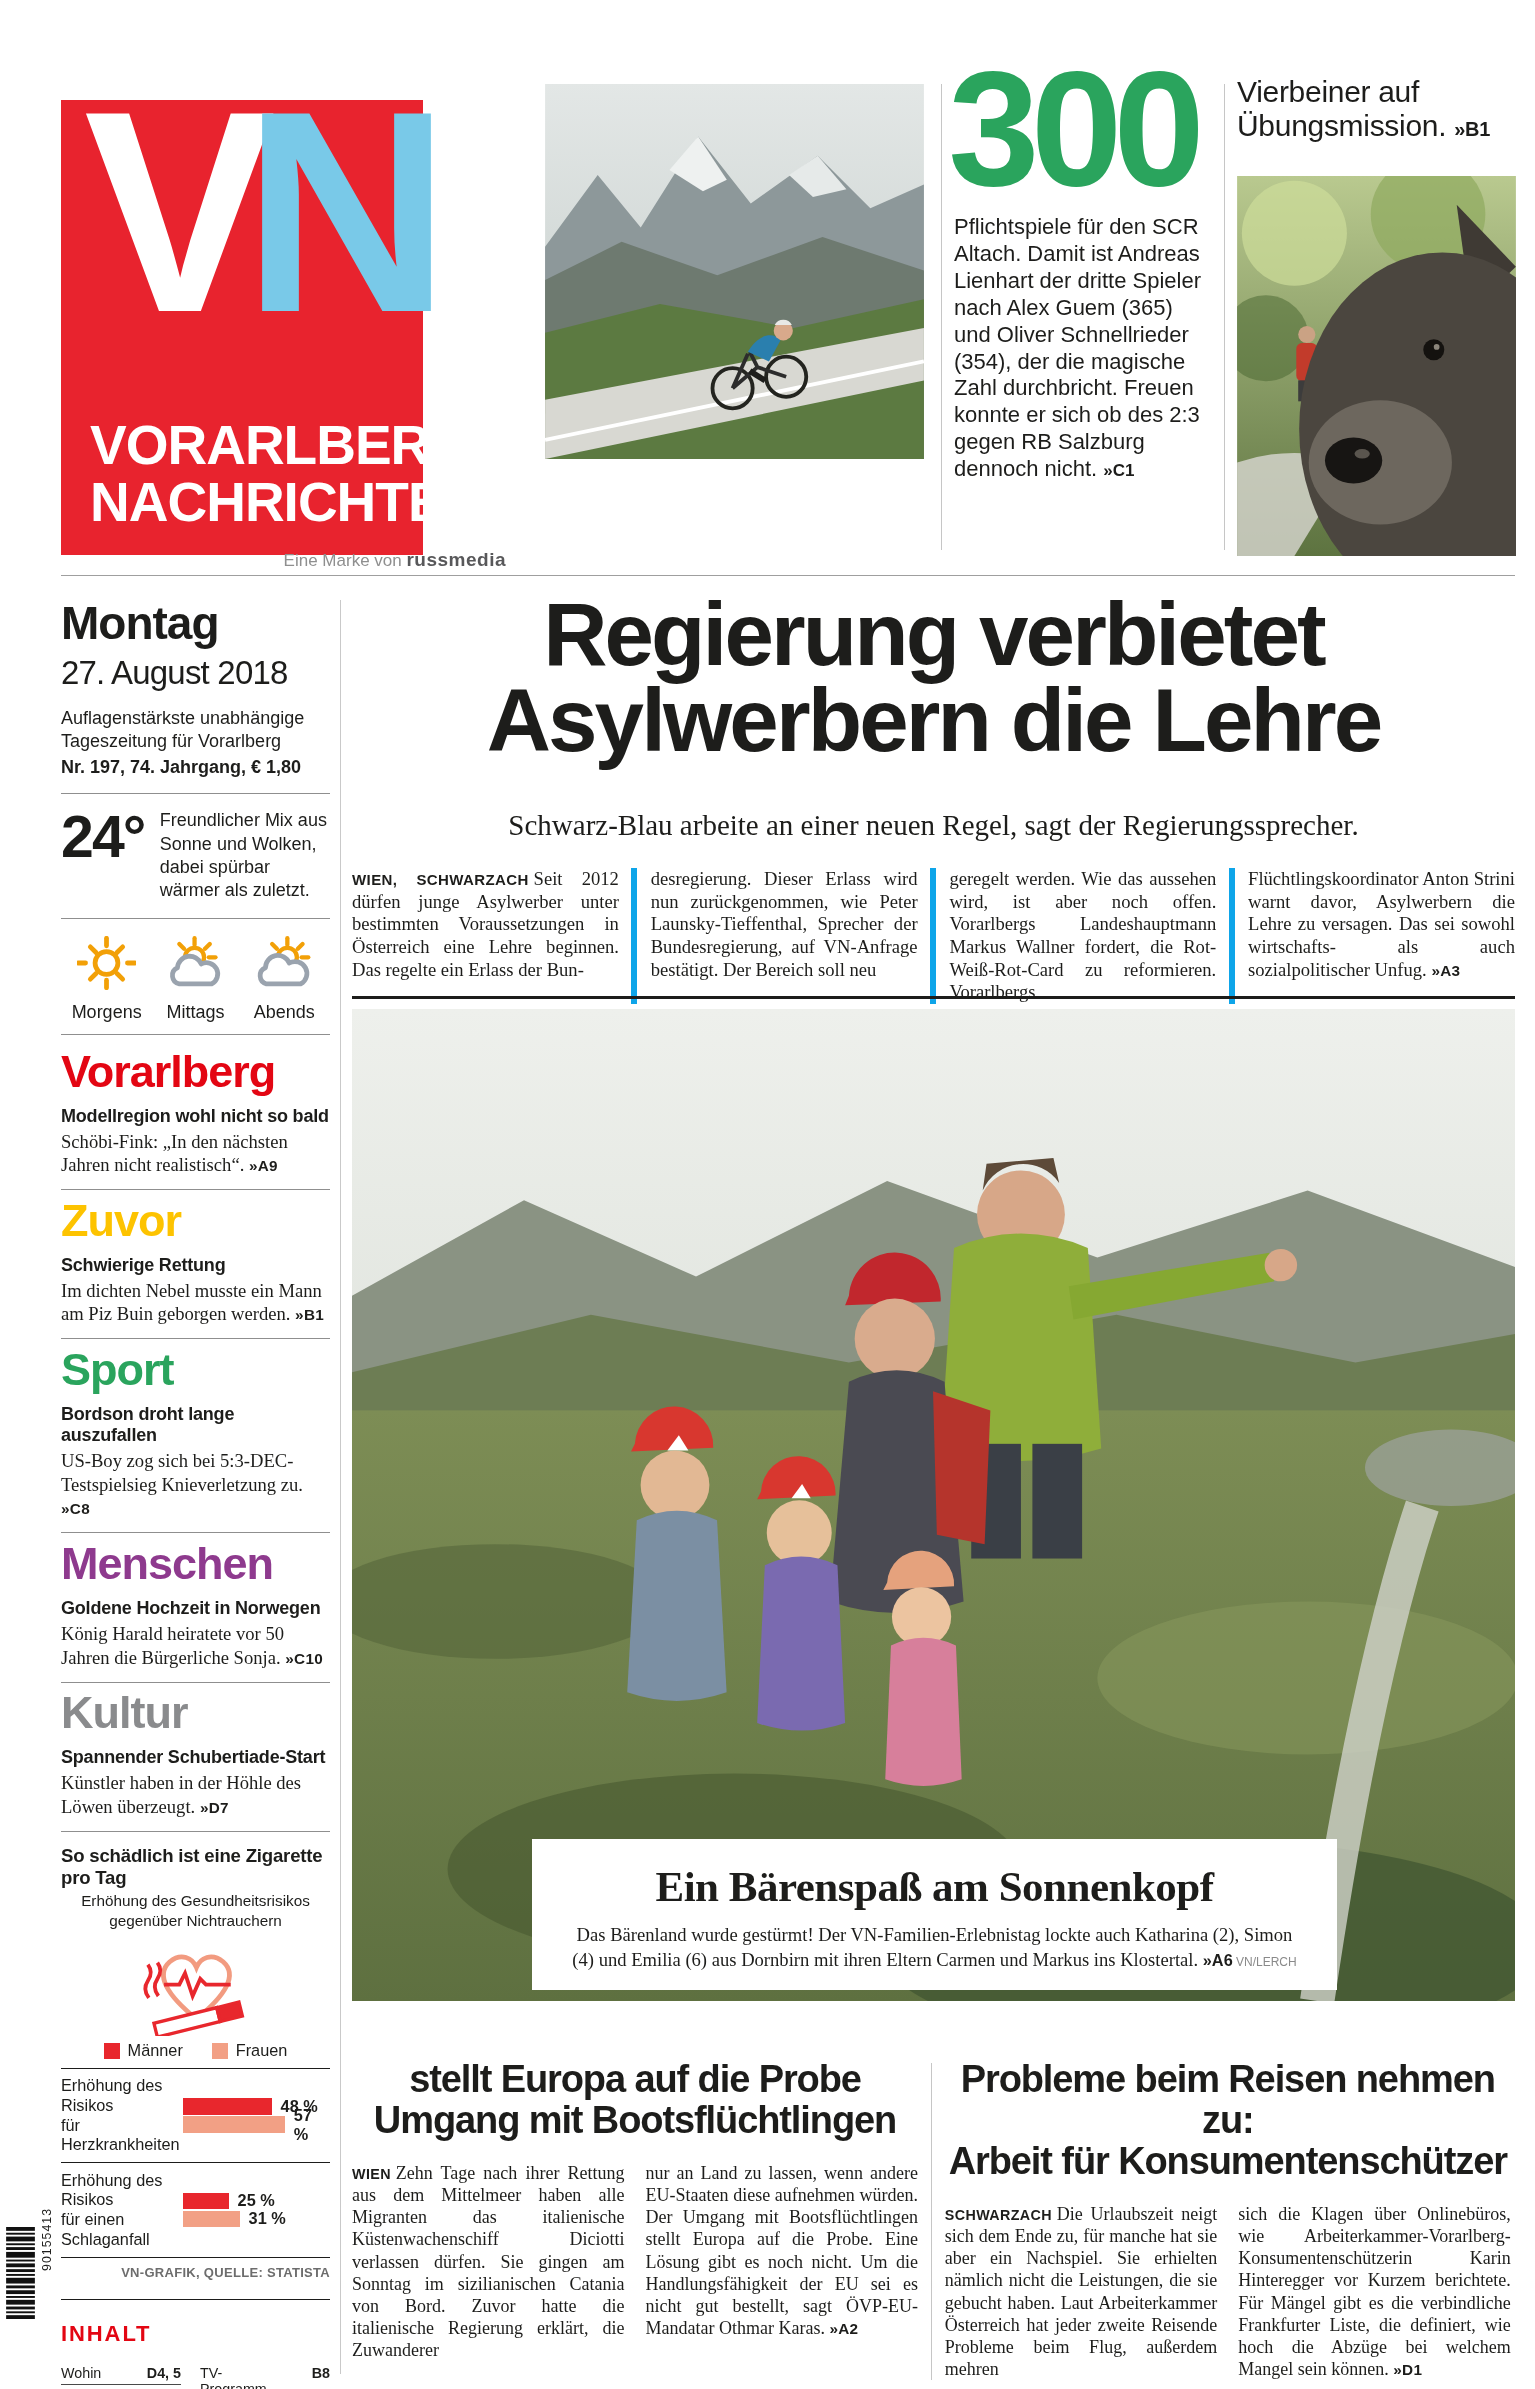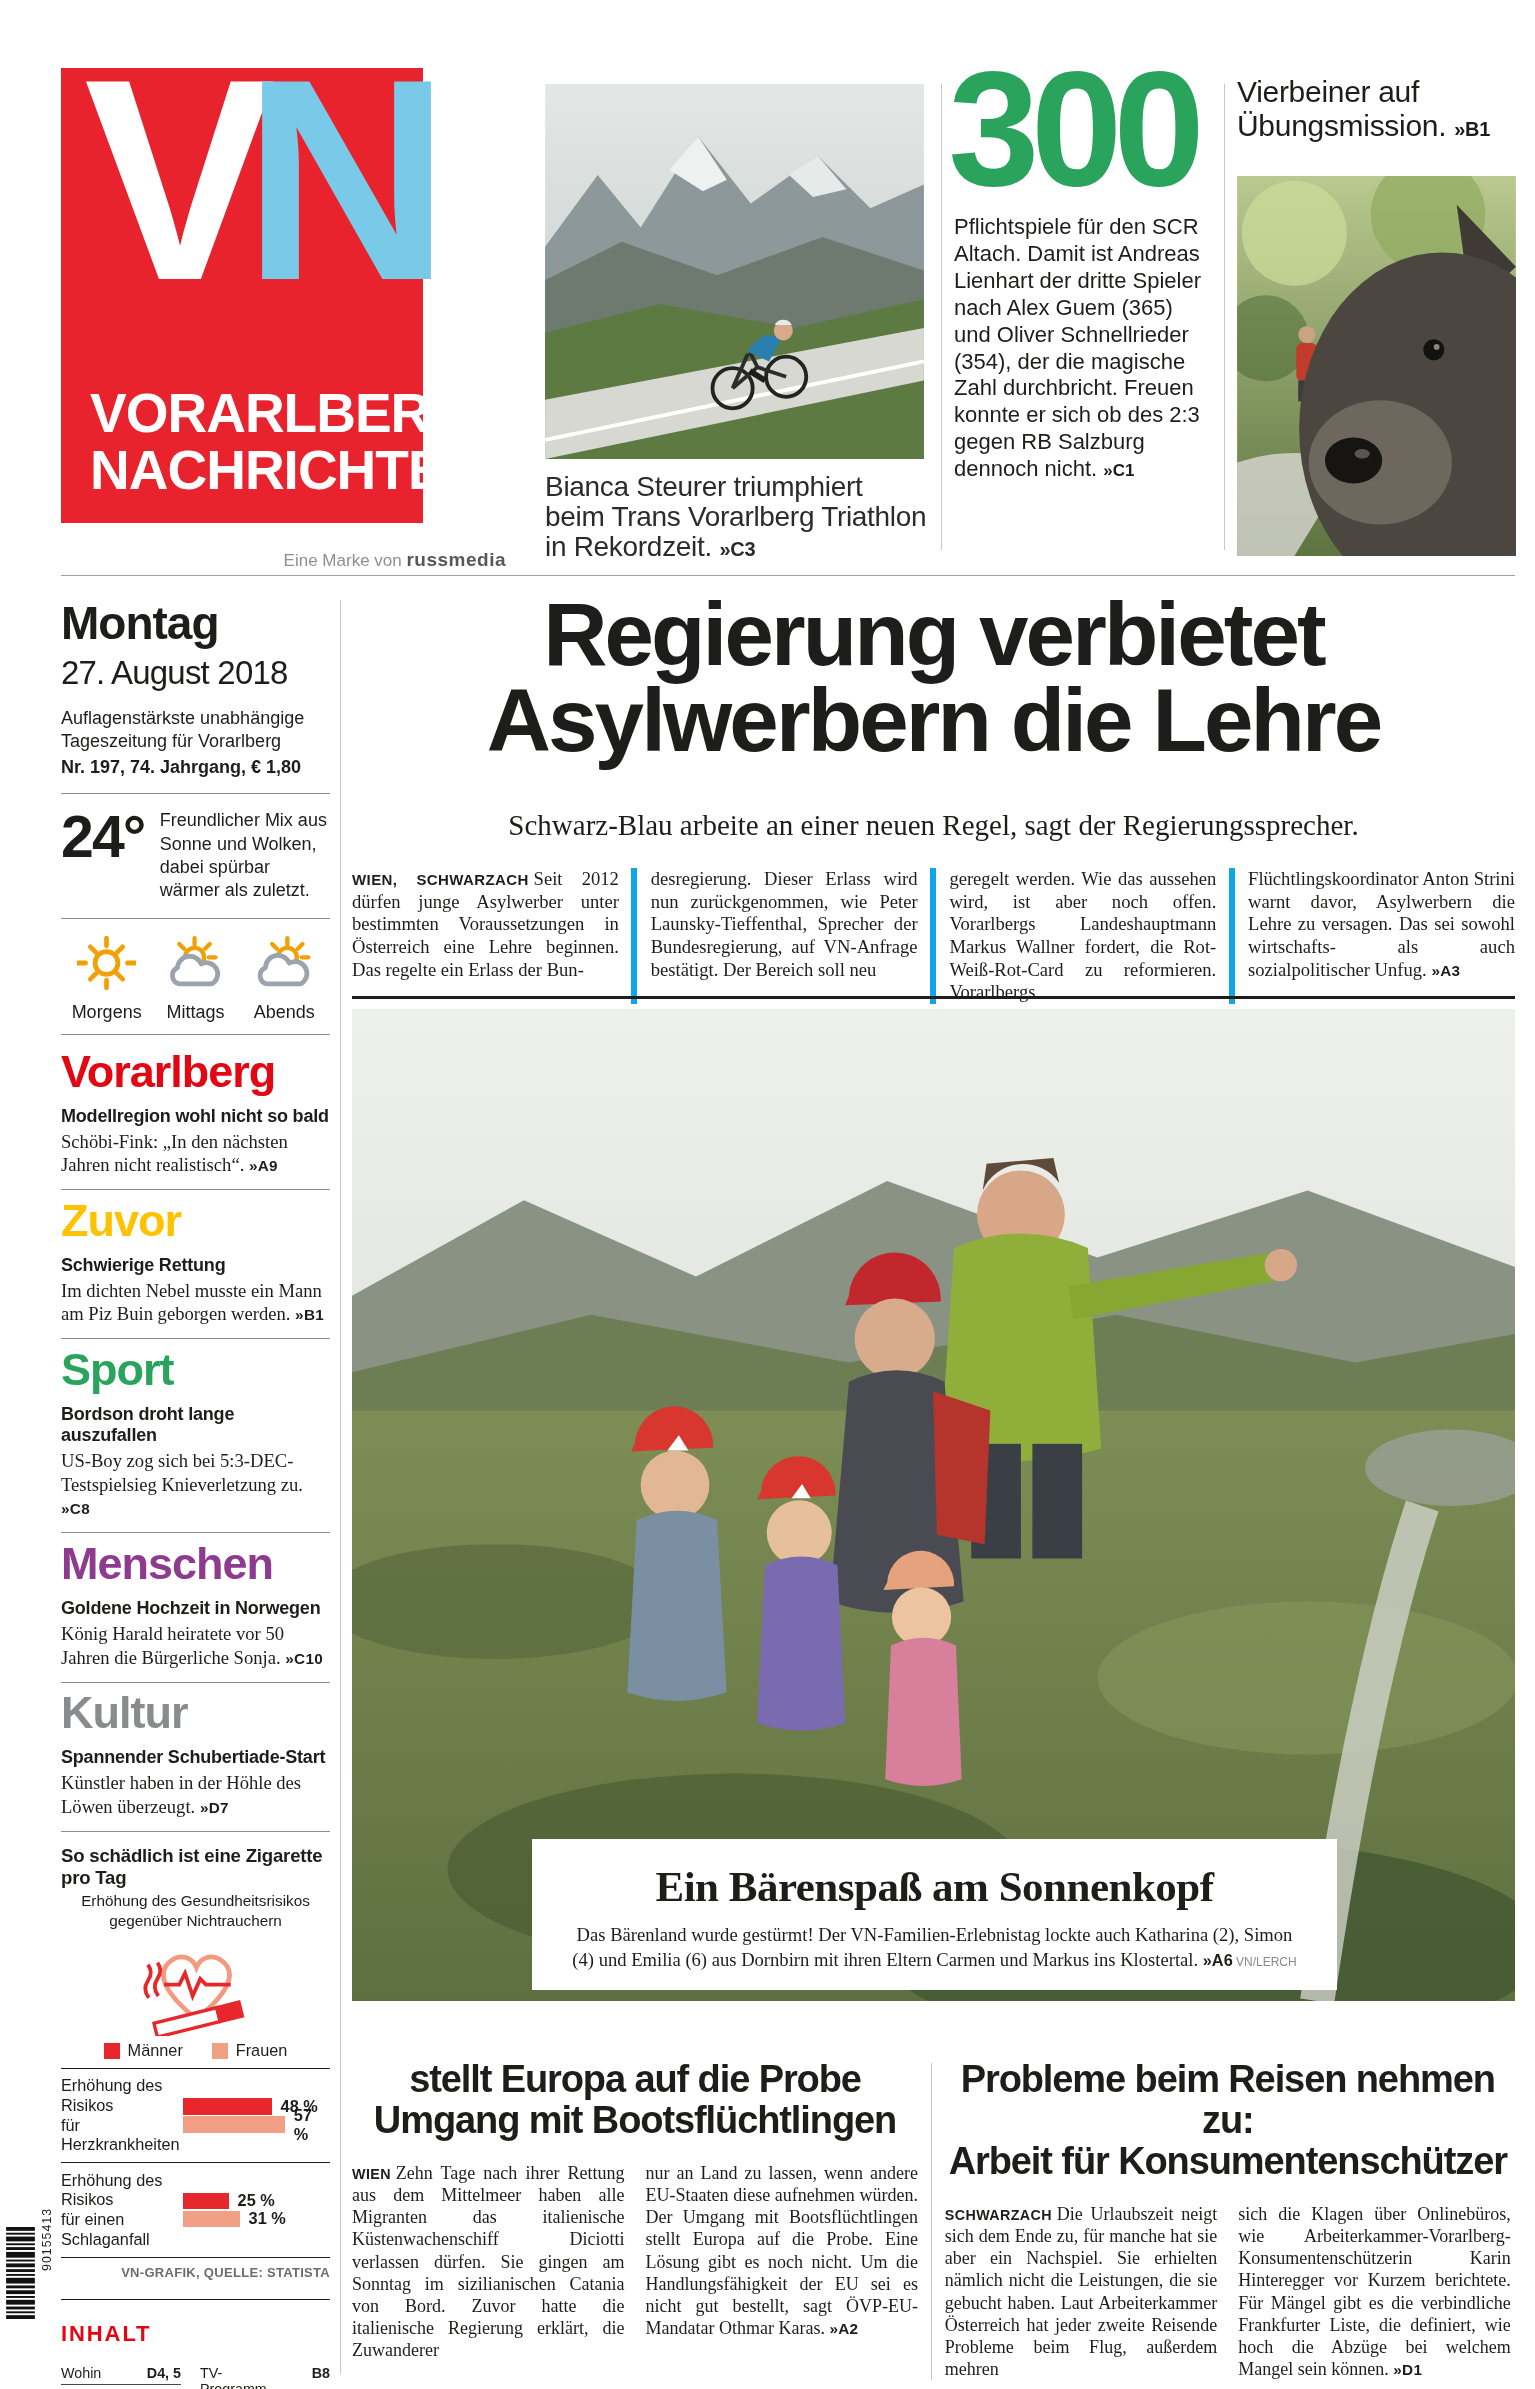--- a/index.html
+++ b/index.html
@@ -1,20 +1,20 @@
 <!DOCTYPE html>
 <html lang="de"><head>
 <meta charset="utf-8">
 <style>
   html,body{margin:0;padding:0;background:#ffffff;}
   #page{position:relative;width:1535px;height:2390px;background:#fff;overflow:hidden;
         font-family:"Liberation Sans",sans-serif;color:#1d1d1b;}
 
   
-  .logo-box{position:absolute;left:61px;top:68px;width:362px;height:455px;}
+  .logo-box{position:absolute;left:61px;top:100px;width:362px;height:455px;}
   .logo-letters{position:absolute;left:23px;top:-32.5px;font-size:287px;font-weight:700;
                 line-height:1;letter-spacing:-32.5px;}
   .logo-caption{position:absolute;left:29px;bottom:23px;color:#fff;font-weight:700;
                 font-size:55px;line-height:1.05;letter-spacing:-1px;}
   .brand-line{position:absolute;left:61px;top:549px;width:445px;text-align:right;
               font-size:17px;color:#8f8f8f;}
   .brand-name{font-weight:700;color:#58585a;font-size:19px;letter-spacing:0.5px;}
 
   .cyclist-photo{position:absolute;left:545px;top:84px;width:379px;height:375px;overflow:hidden;}
   .cyclist-caption{position:absolute;left:545px;top:472px;width:382px;font-size:28px;
@@ -145,21 +145,20 @@
       <path d="M0,372 L396,290" stroke="#ffffff" stroke-width="4" fill="none"></path>
       <circle cx="196" cy="318" r="21" fill="none" stroke="#23241f" stroke-width="4"></circle>
       <circle cx="252" cy="306" r="21" fill="none" stroke="#23241f" stroke-width="4"></circle>
       <path d="M196,318 L222,296 L252,306 M222,296 L214,280 M196,318 L212,282" stroke="#2c2c2c" stroke-width="4" fill="none"></path>
       <path d="M212,280 C222,262 238,258 246,268 L234,290 Z" fill="#2a7fae"></path>
       <circle cx="249" cy="258" r="10" fill="#d8a98b"></circle>
       <path d="M240,252 a10,10 0 0 1 18,0 Z" fill="#e8e8e6"></path>
       <path d="M214,300 L230,310" stroke="#1d1d1b" stroke-width="6"></path>
     </svg>
   </div>
-  <div class="cyclist-caption"><span>Bianca Steurer triumphiert beim Trans Vorarlberg Triathlon in Rekordzeit. </span><span class="caption-ref">»C3</span></div>
 
   <div class="number-teaser">
     <div class="number-300" style="color: rgb(42, 164, 93);">300</div>
     <div class="number-text"><span>Pflichtspiele für den SCR Altach. Damit ist Andreas Lienhart der dritte Spieler nach Alex Guem (365) und Oliver Schnellrieder (354), der die magische Zahl durchbricht. Freuen konnte er sich ob des 2:3 gegen RB Salzburg dennoch nicht. </span><span class="num-ref">»C1</span></div>
   </div>
 
   <div class="mast-rule-v" style="left:941px;top:84px;height:466px;"></div>
   <div class="mast-rule-v" style="left:1224px;top:84px;height:466px;"></div>
 
   <div class="dog-teaser">

